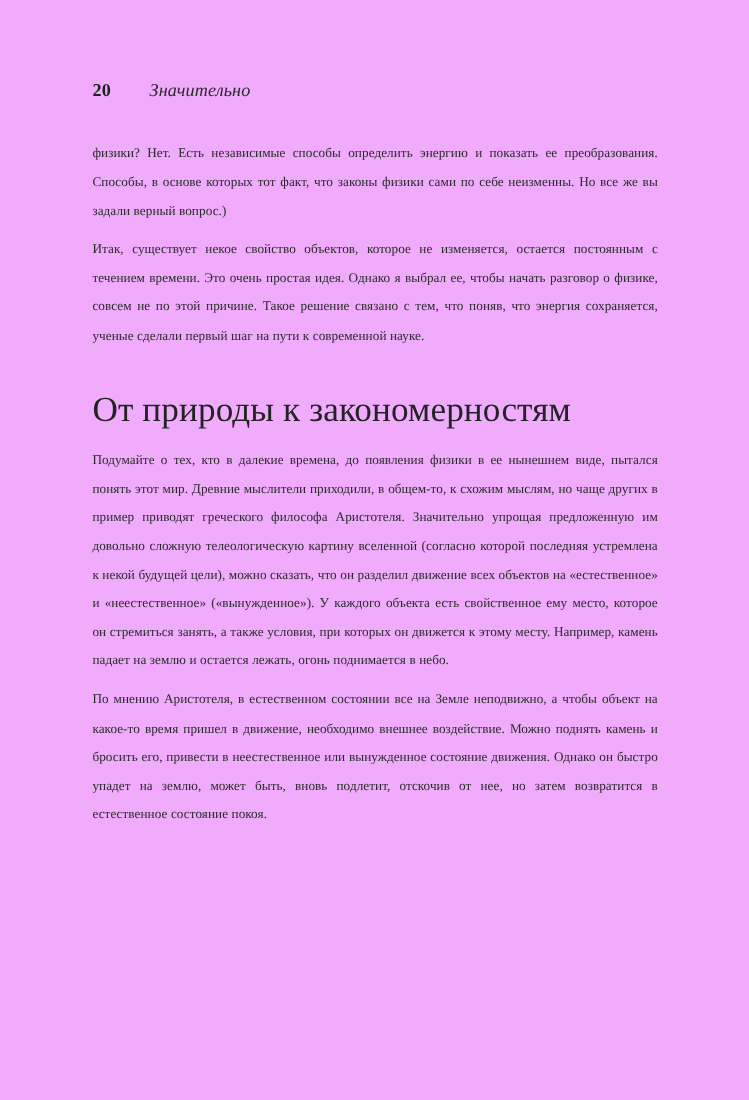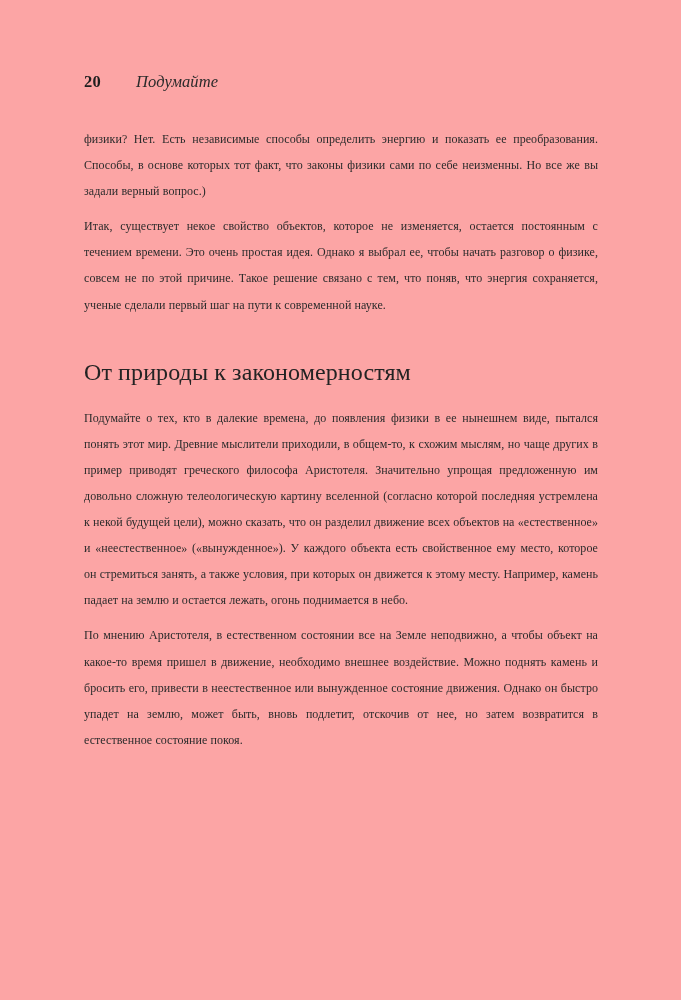--- a/index.html
+++ b/index.html
@@ -17,21 +17,21 @@
     position: relative;
     -webkit-font-smoothing: antialiased;
   }
 
   .page {
     position: absolute;
     left: 0;
     top: 0;
     width: 681px;
     height: 1000px;
-    background: #fca5a5;
+    background: #f0abfc;
   }
 
   
   .running-head {
     position: absolute;
     left: 84px;
     top: 72px;
     width: 514px;
     height: 24px;
     display: flex;
@@ -75,36 +75,36 @@
   p.body-par:last-child {
     margin-bottom: 4px;
   }
 
   p.gap-before-heading {
     margin-bottom: 12px;
   }
 
   h2.section-heading {
     margin: 38px 0 17px 0;
-    font-size: 24px;
+    font-size: 32px;
     line-height: 32px;
     font-weight: normal;
     letter-spacing: 0.1px;
     color: #232323;
     white-space: nowrap;
   }
 </style>
 </head>
 <body>
 
 <div class="page">
 
   <div class="running-head">
     <span class="folio">20</span>
-    <span class="running-title">Подумайте</span>
+    <span class="running-title">Значительно</span>
   </div>
 
   <div class="textblock">
 
     <p class="body-par">физики? Нет. Есть независимые способы определить энергию и показать ее преобразования. Способы, в основе которых тот факт, что законы физики сами по себе неизменны. Но все же вы задали верный вопрос.)</p>
 
     <p class="body-par gap-before-heading">Итак, существует некое свойство объектов, которое не изменяется, остается постоянным с течением времени. Это очень простая идея. Однако я выбрал ее, чтобы начать разговор о физике, совсем не по этой причине. Такое решение связано с тем, что поняв, что энергия сохраняется, ученые сделали первый шаг на пути к современной науке.</p>
 
     <h2 class="section-heading">От природы к закономерностям</h2>
 

